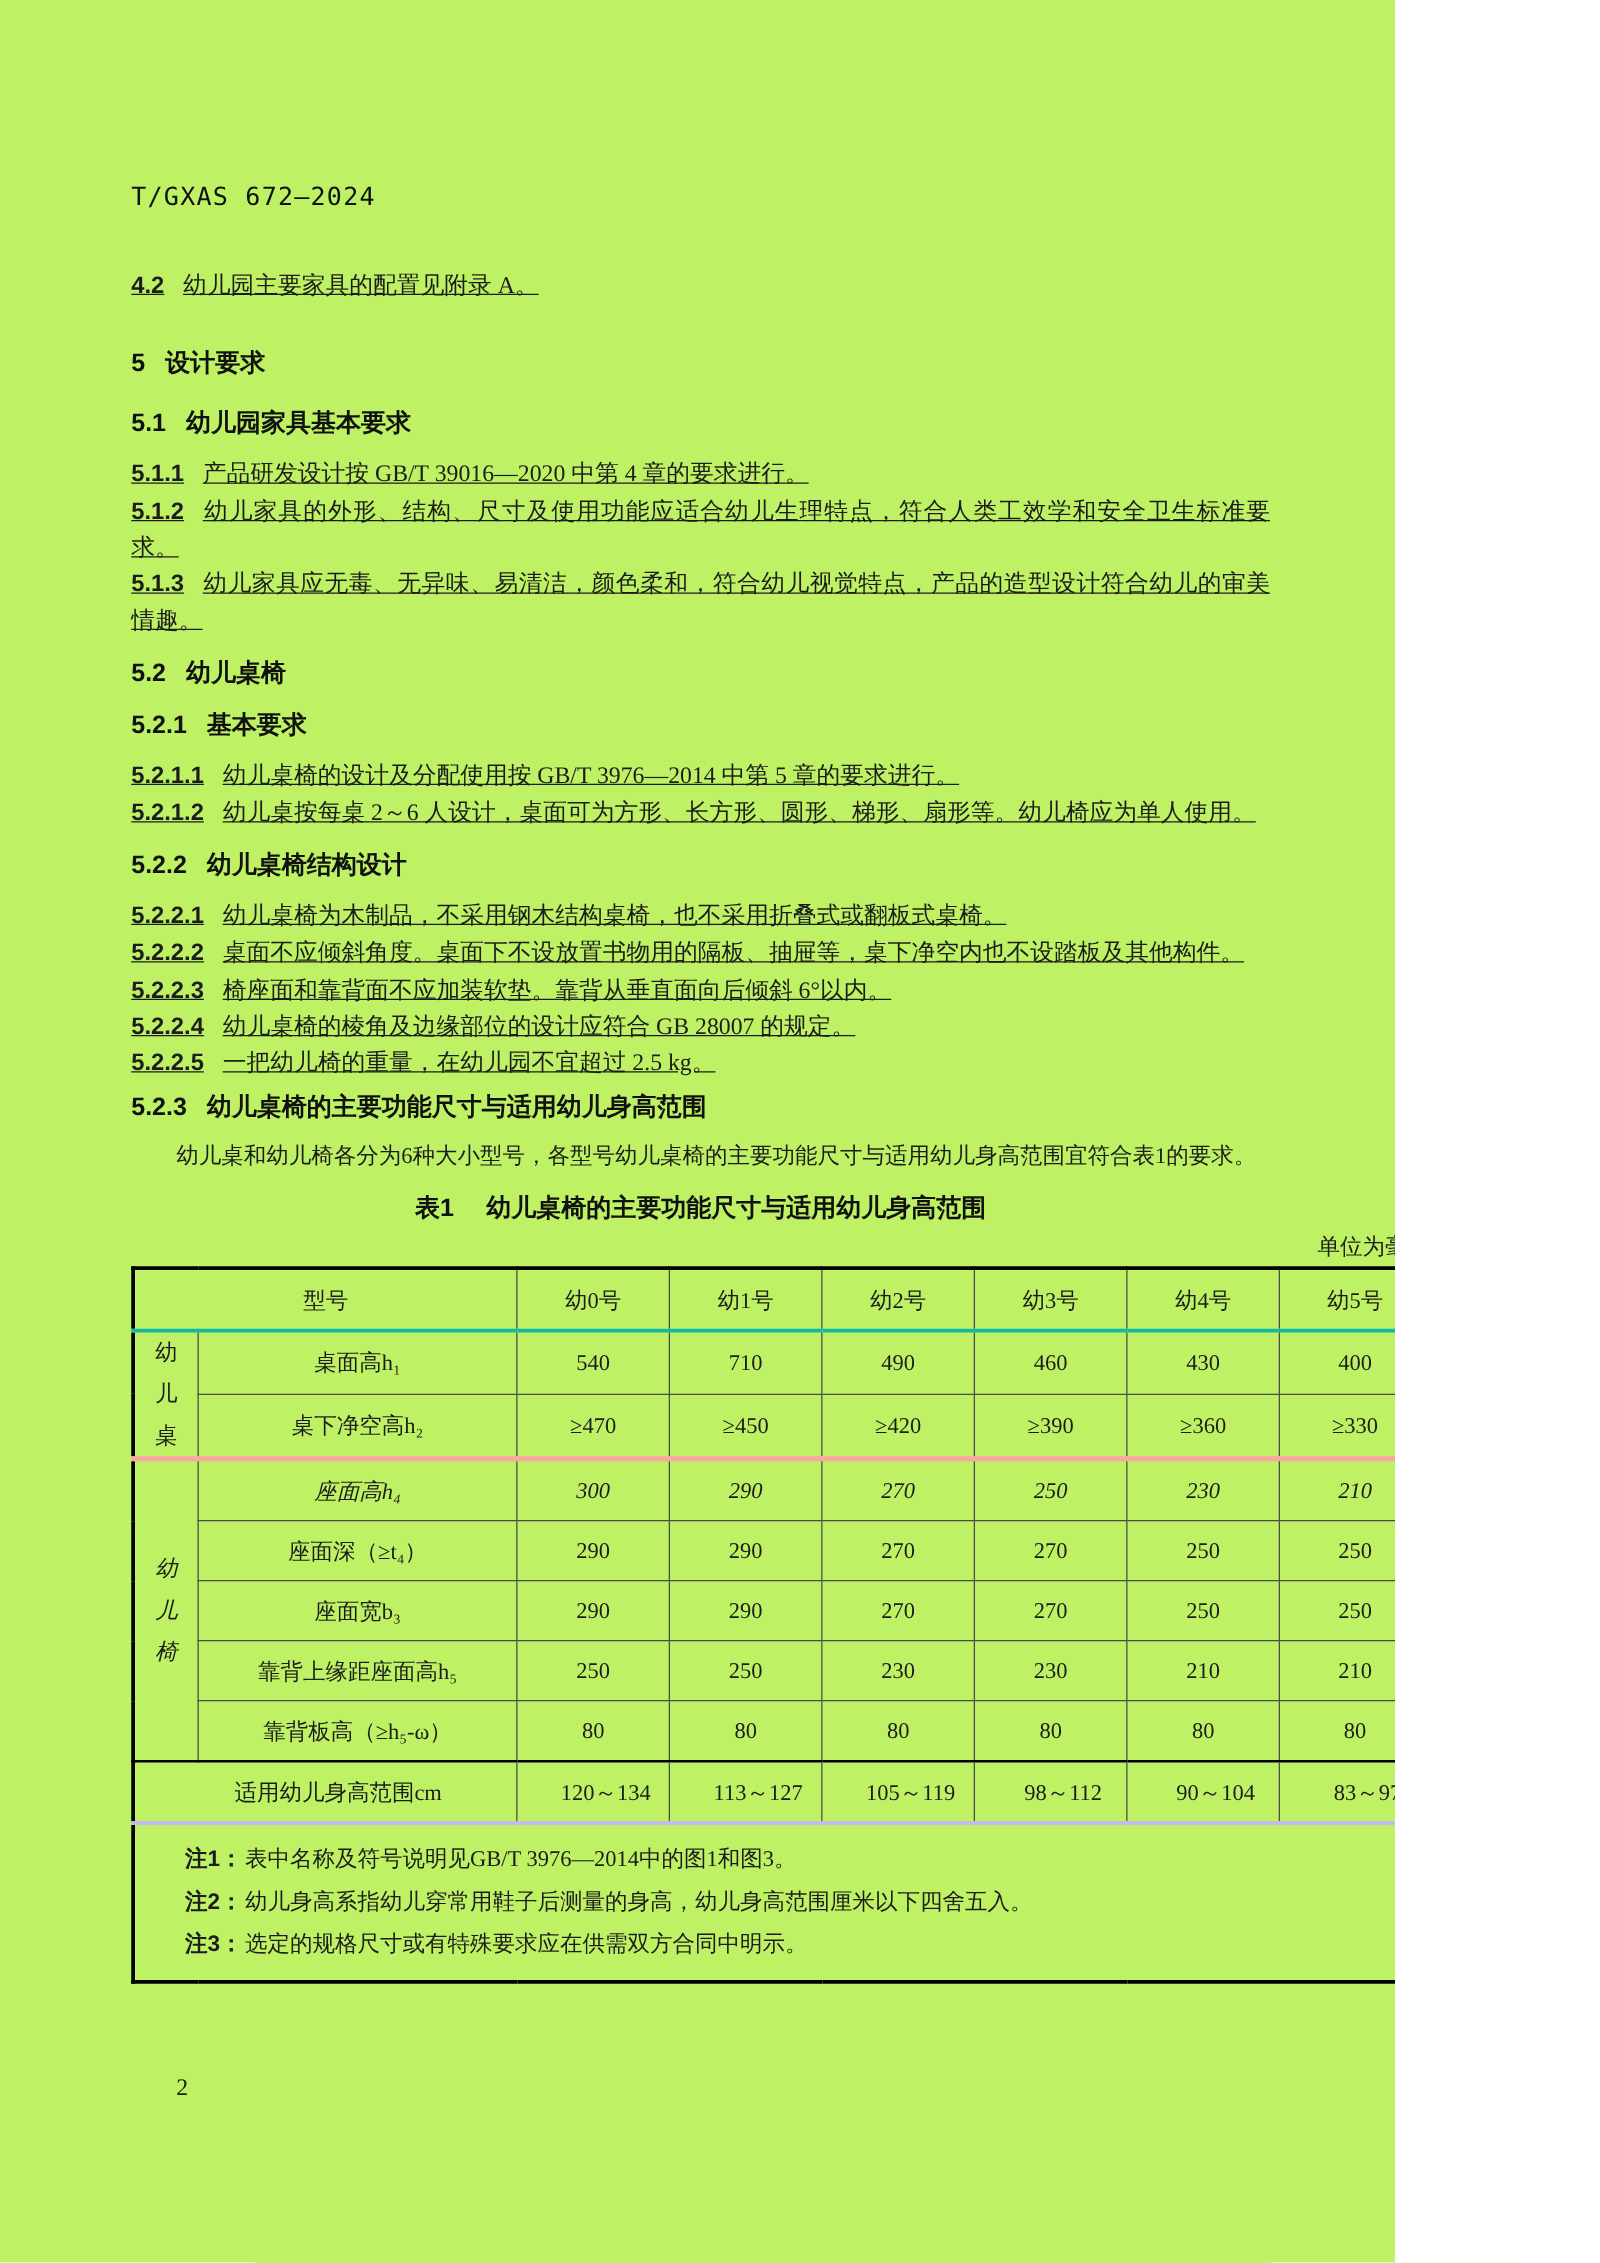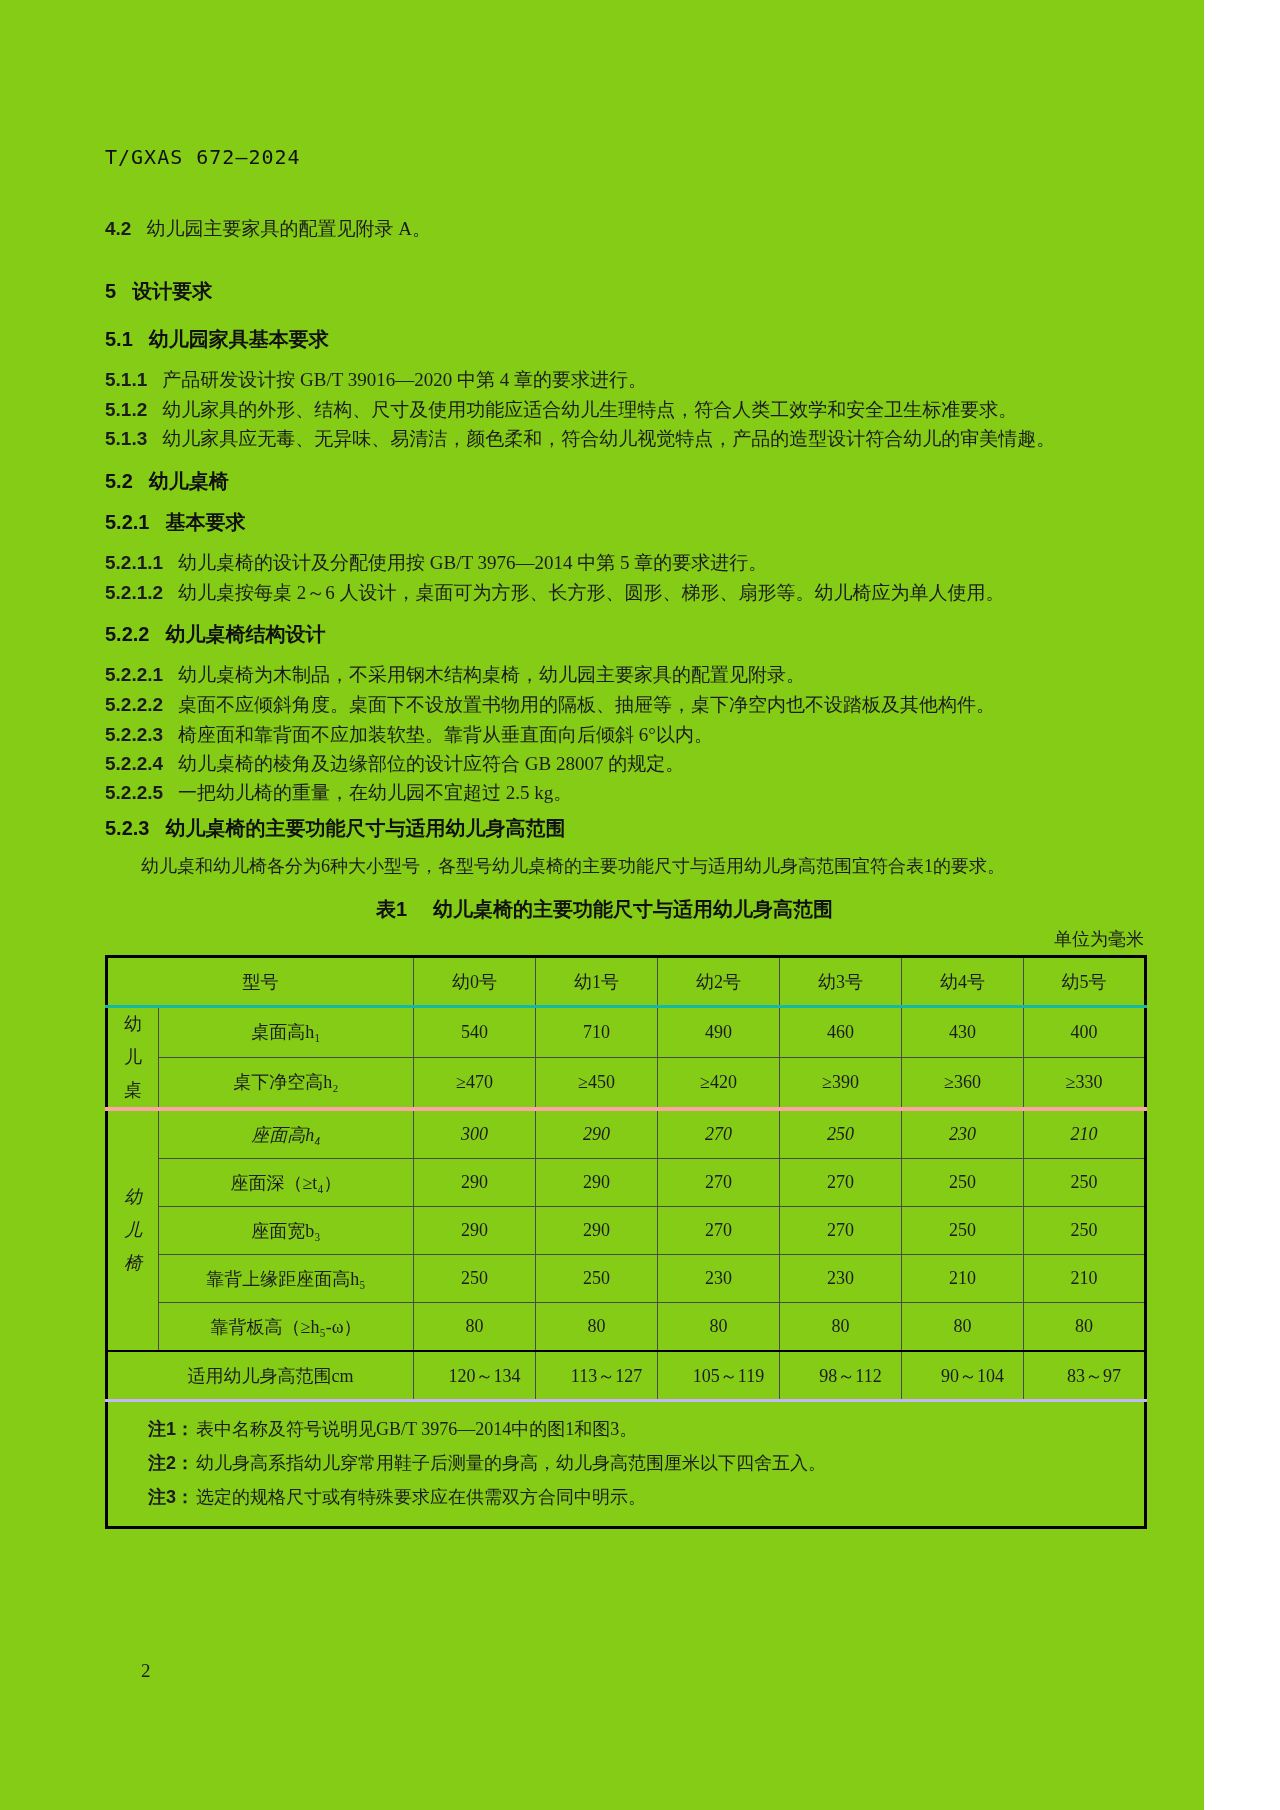--- a/index.html
+++ b/index.html
@@ -1,30 +1,30 @@
 <!DOCTYPE html>
 <html><head>
 <meta charset="utf-8">
 <style>
   html,body{margin:0;padding:0;background:#ffffff;}
   .page{
     position:relative;
-    width:1204px;height:1810px;
-    background:#84cc16;
+    width:1116px;height:1810px;
+    background:#bef264;
     box-sizing:border-box;
     padding:146px 100px 0 105px;
     font-family:"Liberation Serif","DejaVu Serif",serif;
     color:#1c1c1c;
     overflow:hidden;
   }
   .doccode{
     font-family:"DejaVu Sans Mono","Liberation Mono",monospace;
     font-size:20px;line-height:22px;letter-spacing:1px;color:#111;
   }
-  .clause{margin:0;font-size:19px;line-height:29px;text-align:justify;}
+  .clause{margin:0;font-size:19px;line-height:29px;text-align:justify;text-decoration:underline;}
   .clause .num{
     font-family:"Liberation Sans","DejaVu Sans",sans-serif;
     font-weight:bold;margin-right:15px;white-space:nowrap;
   }
   .h{
     font-family:"Liberation Sans","DejaVu Sans",sans-serif;
     font-weight:bold;font-size:20px;line-height:28px;color:#111;
   }
   .h .num{margin-right:16px;}
   .intro{margin:10px 0 0 0;font-size:18px;line-height:29px;text-align:justify;text-indent:2em;}
@@ -102,21 +102,21 @@
   </p>
   <p class="clause" style="margin-top:1px">
     <span class="num">5.2.1.2</span><span>幼儿桌按每桌 2～6 人设计，桌面可为方形、长方形、圆形、梯形、扇形等。幼儿椅应为单人使用。</span>
   </p>
 
   <div class="h" style="margin-top:13px">
     <span class="num">5.2.2</span><span>幼儿桌椅结构设计</span>
   </div>
 
   <p class="clause" style="margin-top:12px">
-    <span class="num">5.2.2.1</span><span>幼儿桌椅为木制品，不采用钢木结构桌椅，幼儿园主要家具的配置见附录。</span>
+    <span class="num">5.2.2.1</span><span>幼儿桌椅为木制品，不采用钢木结构桌椅，也不采用折叠式或翻板式桌椅。</span>
   </p>
   <p class="clause" style="margin-top:1px">
     <span class="num">5.2.2.2</span><span>桌面不应倾斜角度。桌面下不设放置书物用的隔板、抽屉等，桌下净空内也不设踏板及其他构件。</span>
   </p>
   <p class="clause" style="margin-top:1px">
     <span class="num">5.2.2.3</span><span>椅座面和靠背面不应加装软垫。靠背从垂直面向后倾斜 6°以内。</span>
   </p>
   <p class="clause">
     <span class="num">5.2.2.4</span><span>幼儿桌椅的棱角及边缘部位的设计应符合 GB 28007 的规定。</span>
   </p>

